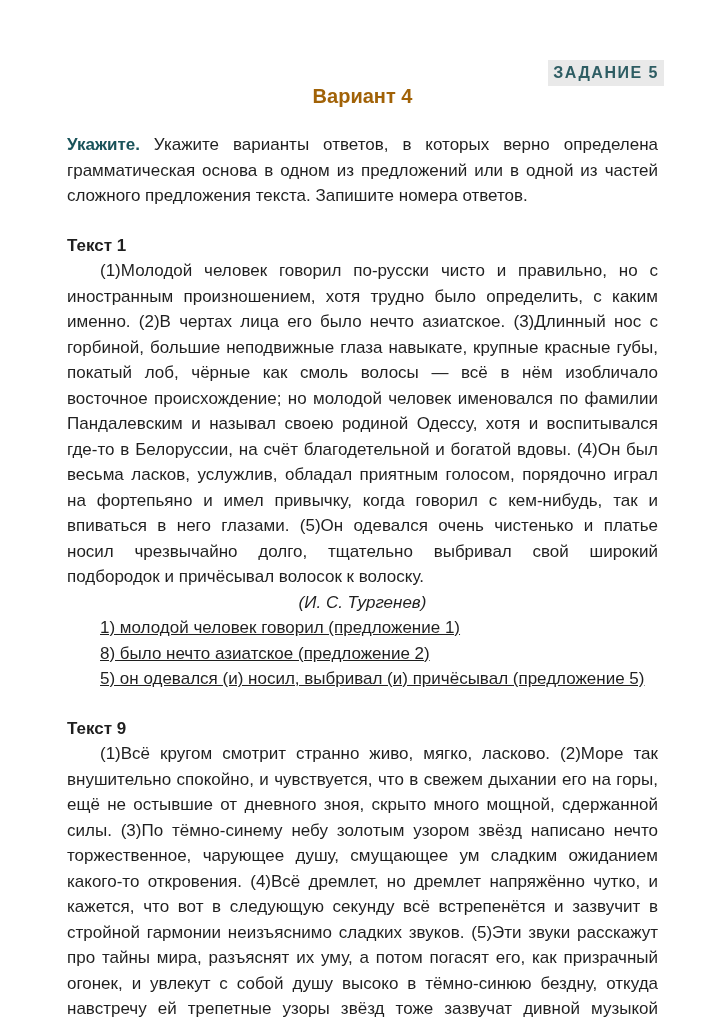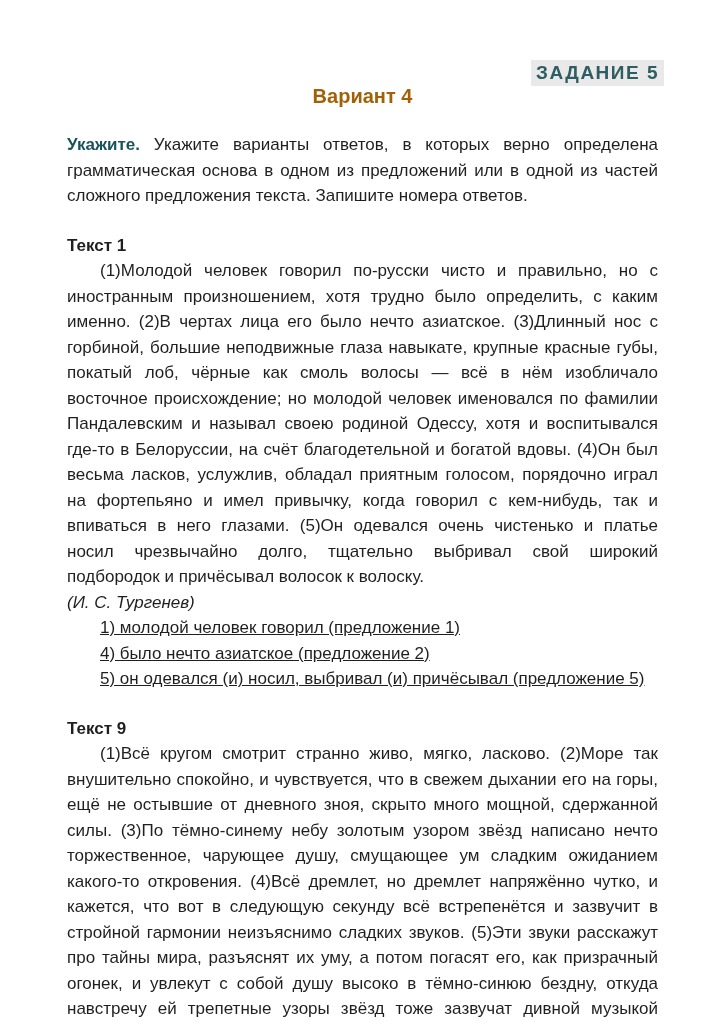--- a/index.html
+++ b/index.html
@@ -20,21 +20,21 @@
     line-height: 25.5px;
     color: #1f1f1f;
   }
   .logo {
     position: absolute;
     top: 60px;
     right: 61px;
     background: #e9e9e9;
     color: #2e5d63;
     font-weight: bold;
-    font-size: 19px;
+    font-size: 16px;
     letter-spacing: 1.5px;
     line-height: 24px;
     padding: 1px 5px;
     white-space: nowrap;
   }
   .title {
     margin: 84px 0 0 0;
     text-align: center;
     color: #a16207;
     font-size: 20px;
@@ -56,21 +56,21 @@
     font-weight: bold;
     line-height: 25.5px;
   }
   .body-par {
     margin: 0;
     text-align: justify;
     text-indent: 33px;
   }
   .author {
     margin: 0;
-    text-align: left;
+    text-align: center;
     font-style: italic;
   }
   .options {
     margin: 0;
     text-decoration: underline;
   }
   .option {
     text-align: justify;
     text-indent: 33px;
   }
@@ -90,21 +90,21 @@
   </p>
 
   <h2 class="text-heading">Текст 1</h2>
 
   <p class="body-par">(1)Молодой человек говорил по-русски чисто и правильно, но с иностранным произношением, хотя трудно было определить, с каким именно. (2)В чертах лица его было нечто азиатское. (3)Длинный нос с горбиной, большие неподвижные глаза навыкате, крупные красные губы, покатый лоб, чёрные как смоль волосы — всё в нём изобличало восточное происхождение; но молодой человек именовался по фамилии Пандалевским и называл своею родиной Одессу, хотя и воспитывался где-то в Белоруссии, на счёт благодетельной и богатой вдовы. (4)Он был весьма ласков, услужлив, обладал приятным голосом, порядочно играл на фортепьяно и имел привычку, когда говорил с кем-нибудь, так и впиваться в него глазами. (5)Он одевался очень чистенько и платье носил чрезвычайно долго, тщательно выбривал свой широкий подбородок и причёсывал волосок к волоску.</p>
 
   <p class="author">(И. С. Тургенев)</p>
 
   <div class="options">
     <div class="option">1) молодой человек говорил (предложение 1)</div>
-    <div class="option">4) было нечто азиатское (предложение 2)</div>
+    <div class="option">8) было нечто азиатское (предложение 2)</div>
     <div class="option">5) он одевался (и) носил, выбривал (и) причёсывал (предложение 5)</div>
   </div>
 
   <h2 class="text-heading">Текст 9</h2>
 
   <p class="body-par">(1)Всё кругом смотрит странно живо, мягко, ласково. (2)Море так внушительно спокойно, и чувствуется, что в свежем дыхании его на горы, ещё не остывшие от дневного зноя, скрыто много мощной, сдержанной силы. (3)По тёмно-синему небу золотым узором звёзд написано нечто торжественное, чарующее душу, смущающее ум сладким ожиданием какого-то откровения. (4)Всё дремлет, но дремлет напряжённо чутко, и кажется, что вот в следующую секунду всё встрепенётся и зазвучит в стройной гармонии неизъяснимо сладких звуков. (5)Эти звуки расскажут про тайны мира, разъяснят их уму, а потом погасят его, как призрачный огонек, и увлекут с собой душу высоко в тёмно-синюю бездну, откуда навстречу ей трепетные узоры звёзд тоже зазвучат дивной музыкой откровения...</p>
 
 </div>
 
 </body></html>

